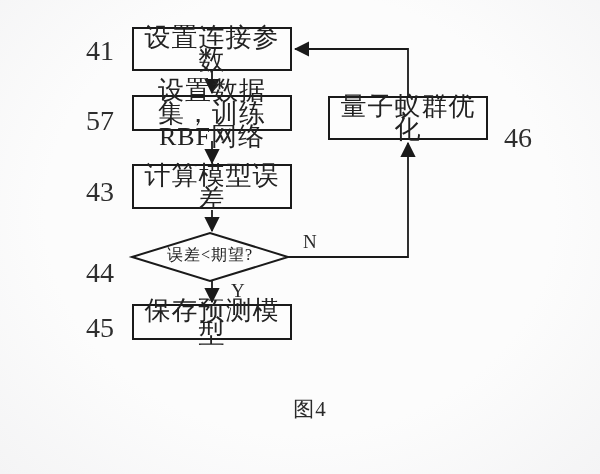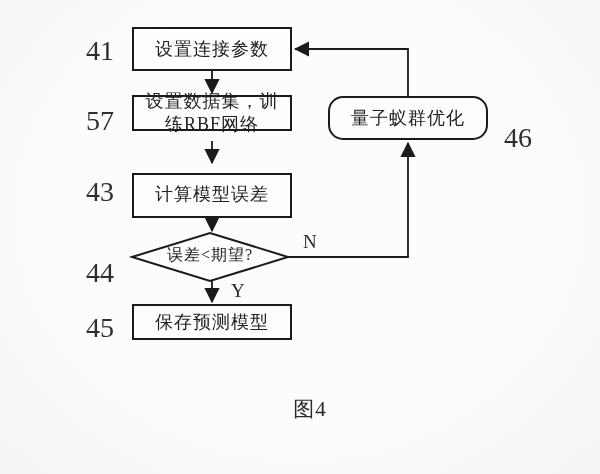--- a/index.html
+++ b/index.html
@@ -18,30 +18,30 @@
     position: absolute; left: 0; top: 0;
     width: 600px; height: 474px;
   }
   .node-box {
     position: absolute;
     width: 160px;
     border: 2px solid #1a1a1a;
     background: #fdfdfd;
     display: flex; align-items: center; justify-content: center;
     text-align: center;
-    font-size: 18px; line-height: 23px;
+    font-size: 26px; line-height: 23px;
     color: #222222;
     letter-spacing: 1px;
     padding: 16px 9px;
   }
   #box41 { left: 132px; top: 27px;  height: 44px; }
   #box42 { left: 132px; top: 95px;  height: 35px; }
-  #box43 { left: 132px; top: 173px; height: 45px; font-family: Liberation Mono, monospace; }
+  #box43 { left: 132px; top: 164px; height: 45px; }
   #box45 { left: 132px; top: 304px; height: 33px; }
-  #box46 { left: 328px; top: 96px;  height: 44px; border-radius: 15px; }
+  #box46 { left: 328px; top: 96px;  height: 44px; }
   .diamond-text {
     position: absolute;
     left: 140px; top: 245px; width: 140px;
     text-align: center;
     font-size: 16px; color: #222222;
     letter-spacing: 1px;
   }
   .ref-num {
     position: absolute;
     width: 36px;

